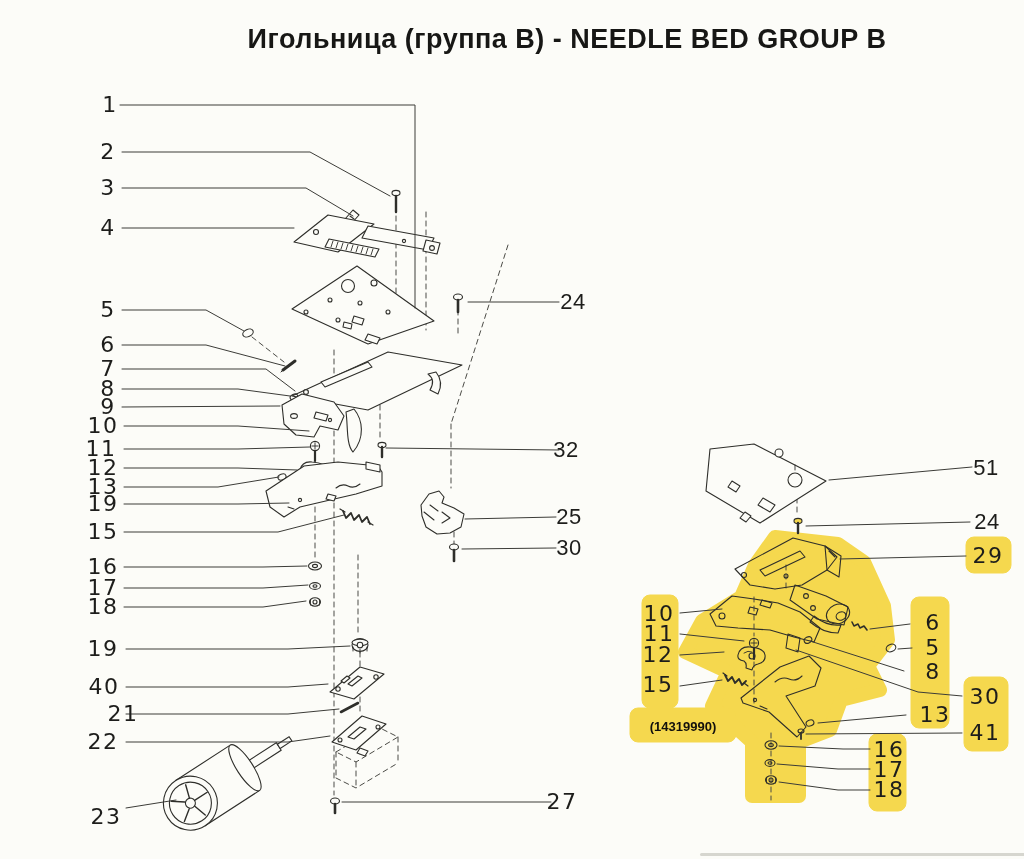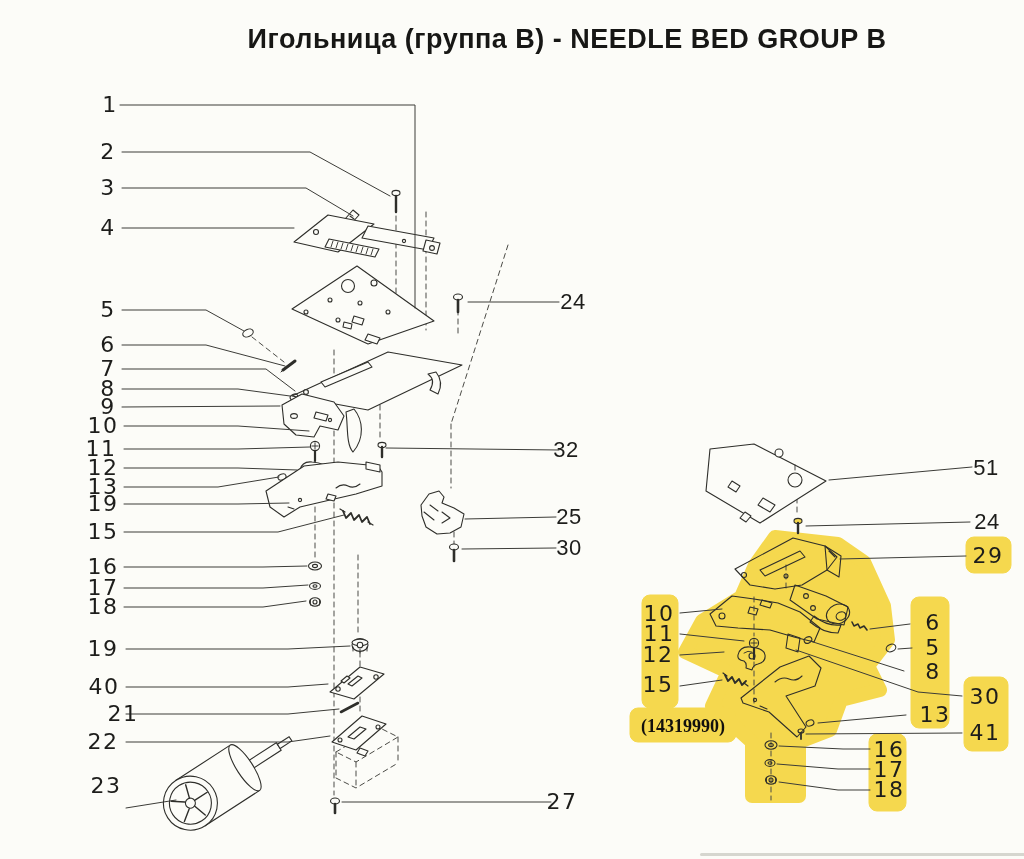--- a/index.html
+++ b/index.html
@@ -8,21 +8,21 @@
   .stage{position:absolute;inset:0;margin-left:38px;}
   .title{position:absolute;left:0;top:24px;width:1024px;text-align:center;
          font-family:"Liberation Sans",sans-serif;font-weight:bold;font-size:27px;
          color:#171715;letter-spacing:.5px;padding-left:34px;box-sizing:border-box;}
   svg.linework{position:absolute;left:0;top:0;}
   .callout{position:absolute;transform:translate(-50%,-50%);
            font-family:"DejaVu Sans",sans-serif;font-size:22px;font-weight:400;
            color:#1d1d1b;letter-spacing:1.5px;white-space:nowrap;line-height:1;}
   .callout.std{font-family:"Liberation Sans",sans-serif;letter-spacing:.5px;}
   .partnum{position:absolute;transform:translate(-50%,-50%);
-           font-family:Liberation Serif, serif;font-weight:bold;font-size:18px;
+           font-family:Liberation Sans, sans-serif;font-weight:bold;font-size:13px;
            color:#12100d;white-space:nowrap;}
   .scan-line{position:absolute;left:662px;top:853px;width:362px;height:3px;
              background:#c9c9c2;opacity:.75;border-radius:2px;}
 </style>
 </head>
 <body>
 
 <div class="stage">
 
   <div class="title">Игольница (группа B) - NEEDLE BED GROUP B</div>
@@ -365,21 +365,21 @@
   <div class="callout" style="left:65px;top:487px">13</div>
   <div class="callout" style="left:65px;top:504px">19</div>
   <div class="callout" style="left:65px;top:532px">15</div>
   <div class="callout" style="left:65px;top:567px">16</div>
   <div class="callout" style="left:65px;top:588px">17</div>
   <div class="callout" style="left:65px;top:607px">18</div>
   <div class="callout" style="left:65px;top:649px">19</div>
   <div class="callout" style="left:66px;top:687px">40</div>
   <div class="callout" style="left:85px;top:714px">21</div>
   <div class="callout" style="left:65px;top:742px">22</div>
-  <div class="callout" style="left:68px;top:786px">23</div>
+  <div class="callout" style="left:68px;top:817px">23</div>
   <div class="callout std" style="left:535px;top:302px">24</div>
   <div class="callout std" style="left:528px;top:450px">32</div>
   <div class="callout std" style="left:531px;top:517px">25</div>
   <div class="callout std" style="left:531px;top:548px">30</div>
   <div class="callout" style="left:524px;top:802px">27</div>
 
   <div class="callout std" style="left:948px;top:468px">51</div>
   <div class="callout std" style="left:949px;top:522px">24</div>
   <div class="callout" style="left:950px;top:556px">29</div>
   <div class="callout" style="left:621px;top:614px">10</div>

